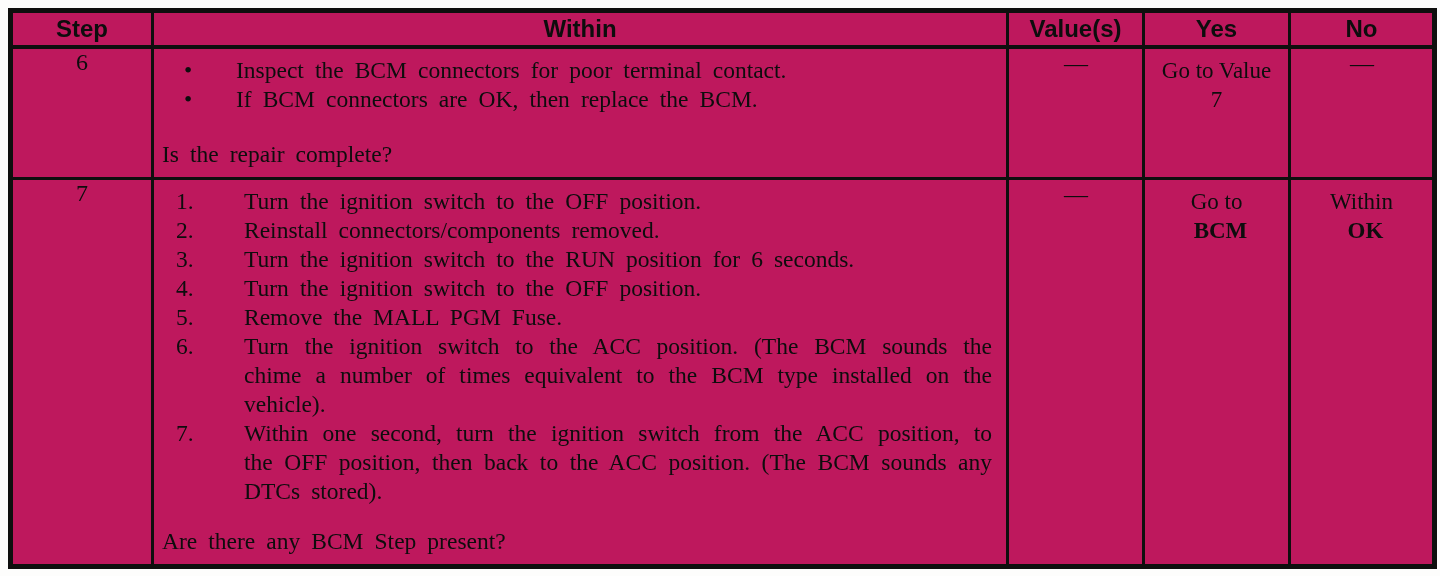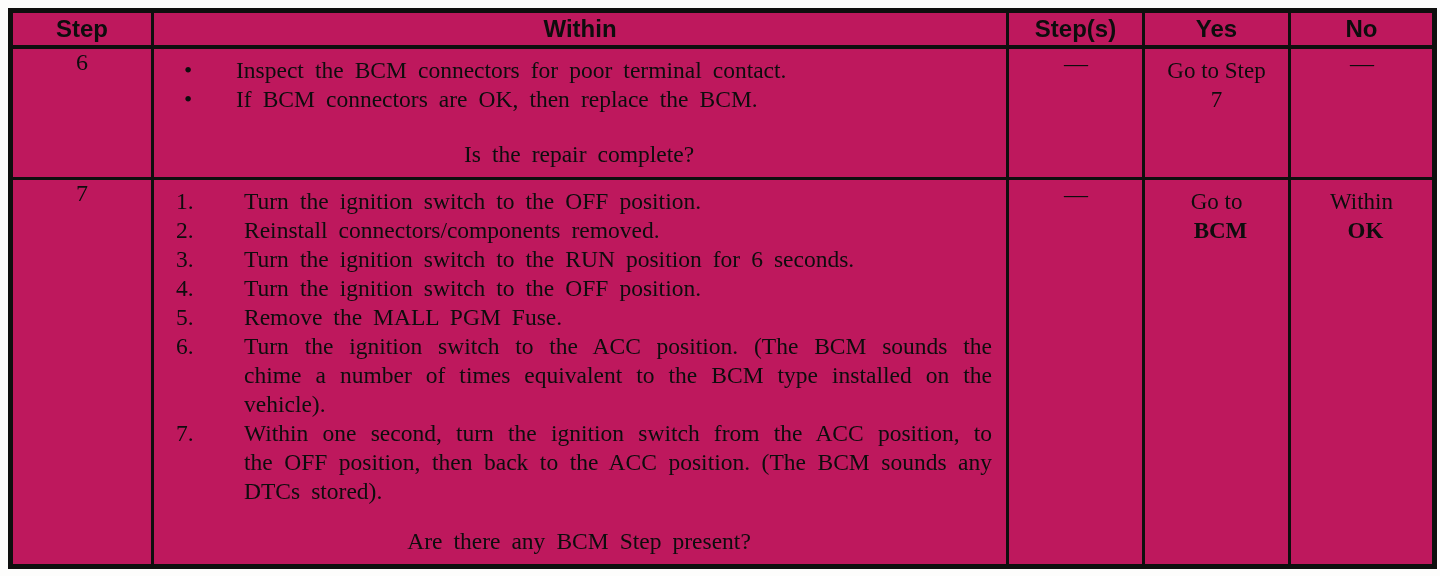--- a/index.html
+++ b/index.html
@@ -80,21 +80,20 @@
     text-align: center;
   }
   .list-item .txt {
     flex: 1 1 auto;
     text-align: justify;
     padding-right: 4px;
     margin-left: 36px;
   }
   .question {
     margin-top: auto;
-    text-align: center;
   }
   .yesno-inner {
     padding-top: 7px;
     font-size: 23px;
     line-height: 29px;
     text-align: center;
   }
 </style>
 </head>
 <body>
@@ -106,21 +105,21 @@
       <col style="width:855px">
       <col style="width:136px">
       <col style="width:146px">
       <col style="width:145px">
     </colgroup>
 
     <tbody>
         <tr class="hdr">
       <th>Step</th>
       <th>Within</th>
-      <th>Step(s)</th>
+      <th>Value(s)</th>
       <th>Yes</th>
       <th>No</th>
     </tr>
 
     <tr style="height:131px;">
       <td class="step-cell">6</td>
       <td class="action-cell">
         <div class="action-inner r6">
           <div class="list-item bullet">
             <span class="marker">•</span>
@@ -129,21 +128,21 @@
           <div class="list-item bullet">
             <span class="marker">•</span>
             <span class="txt">If BCM connectors are OK, then replace the BCM.</span>
           </div>
           <div class="question">Is the repair complete?</div>
         </div>
       </td>
       <td class="center-cell"><span class="dash">—</span></td>
       <td>
         <div class="yesno-inner">
-          <div>Go to Step</div>
+          <div>Go to Value</div>
           <div>7</div>
         </div>
       </td>
       <td class="center-cell"><span class="dash">—</span></td>
     </tr>
 
     <tr style="height:387px;">
       <td class="step-cell">7</td>
       <td class="action-cell">
         <div class="action-inner r7">

